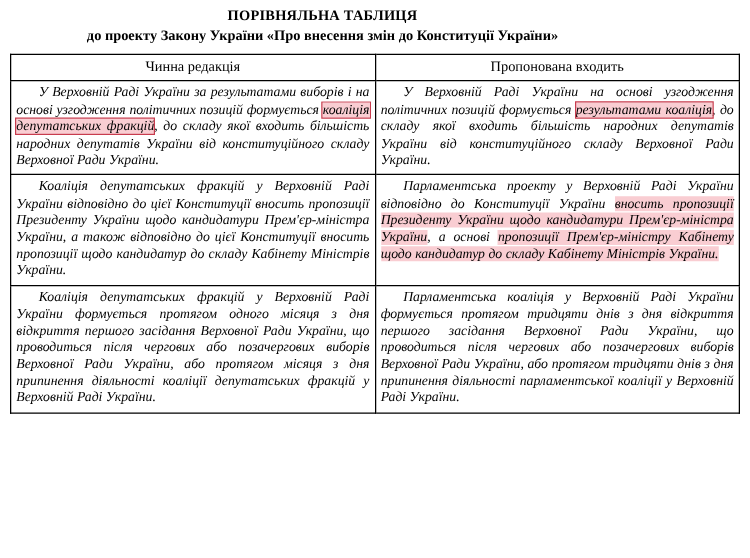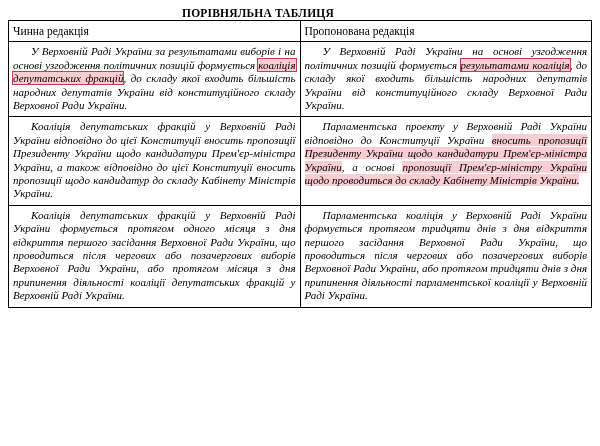--- a/index.html
+++ b/index.html
@@ -39,21 +39,21 @@
     width: 584px;
     table-layout: fixed;
     margin: 0 auto;
   }
   table.cmp th, table.cmp td {
     border: 1px solid #000000;
     vertical-align: top;
     padding: 3px 4px 4px 4px;
   }
   table.cmp th {
-    text-align: left;
+    text-align: center;
     font-size: 11.5px;
     font-weight: normal;
     padding-top: 4px;
     padding-bottom: 4px;
   }
   td.cell {
     font-size: 11px;
     line-height: 1.22;
     text-align: justify;
     text-justify: inter-word;
@@ -72,49 +72,50 @@
   .hl-plain {
     background: #f9cdd2;
   }
 </style>
 </head>
 <body>
 
 <div class="page">
 
   <div class="doc-title">ПОРІВНЯЛЬНА ТАБЛИЦЯ</div>
+  <div class="doc-subtitle">до проекту Закону України «Про внесення змін до Конституції України»</div>
 
   <table class="cmp">
     <colgroup>
       <col style="width:50%">
       <col style="width:50%">
     </colgroup>
     <thead>
       <tr>
         <th>Чинна редакція</th>
-        <th>Пропонована редакція</th>
+        <th>Пропонована входить</th>
       </tr>
     </thead>
     <tbody>
 
       <tr>
         <td class="cell">
           <p><span>У Верховній Раді України за результатами виборів і на основі узгодження політичних позицій формується </span><span class="hl">коаліція депутатських фракцій</span><span>, до складу якої входить більшість народних депутатів України від конституційного складу Верховної Ради України.</span></p>
         </td>
         <td class="cell">
           <p><span>У Верховній Раді України на основі узгодження політичних позицій формується </span><span class="hl">результатами коаліція</span><span>, до складу якої входить більшість народних депутатів України від конституційного складу Верховної Ради України.</span></p>
         </td>
       </tr>
 
       <tr>
         <td class="cell">
           <p>Коаліція депутатських фракцій у Верховній Раді України відповідно до цієї Конституції вносить пропозиції Президенту України щодо кандидатури Прем'єр-міністра України, а також відповідно до цієї Конституції вносить пропозиції щодо кандидатур до складу Кабінету Міністрів України.</p>
         </td>
         <td class="cell">
-          <p><span>Парламентська проекту у Верховній Раді України відповідно до Конституції України </span><span class="hl-plain">вносить пропозиції Президенту України щодо кандидатури Прем'єр-міністра України</span><span>, а основі </span><span class="hl-plain">пропозиції Прем'єр-міністру України щодо проводиться до складу Кабінету Міністрів України.</span></p>
+          <p><span>Парламентська проекту у Верховній Раді України відповідно до Конституції України </span><span class="hl-plain">вносить пропозиції Президенту України щодо кандидатури Прем'єр-міністра України</span><span>, а основі </span><span class="hl-plain">пропозиції Прем'єр-міністру Кабінету щодо кандидатур до складу Кабінету Міністрів України.</span></p>
         </td>
       </tr>
 
       <tr>
         <td class="cell">
           <p>Коаліція депутатських фракцій у Верховній Раді України формується протягом одного місяця з дня відкриття першого засідання Верховної Ради України, що проводиться після чергових або позачергових виборів Верховної Ради України, або протягом місяця з дня припинення діяльності коаліції депутатських фракцій у Верховній Раді України.</p>
         </td>
         <td class="cell">
           <p>Парламентська коаліція у Верховній Раді України формується протягом тридцяти днів з дня відкриття першого засідання Верховної Ради України, що проводиться після чергових або позачергових виборів Верховної Ради України, або протягом тридцяти днів з дня припинення діяльності парламентської коаліції у Верховній Раді України.</p>
         </td>

